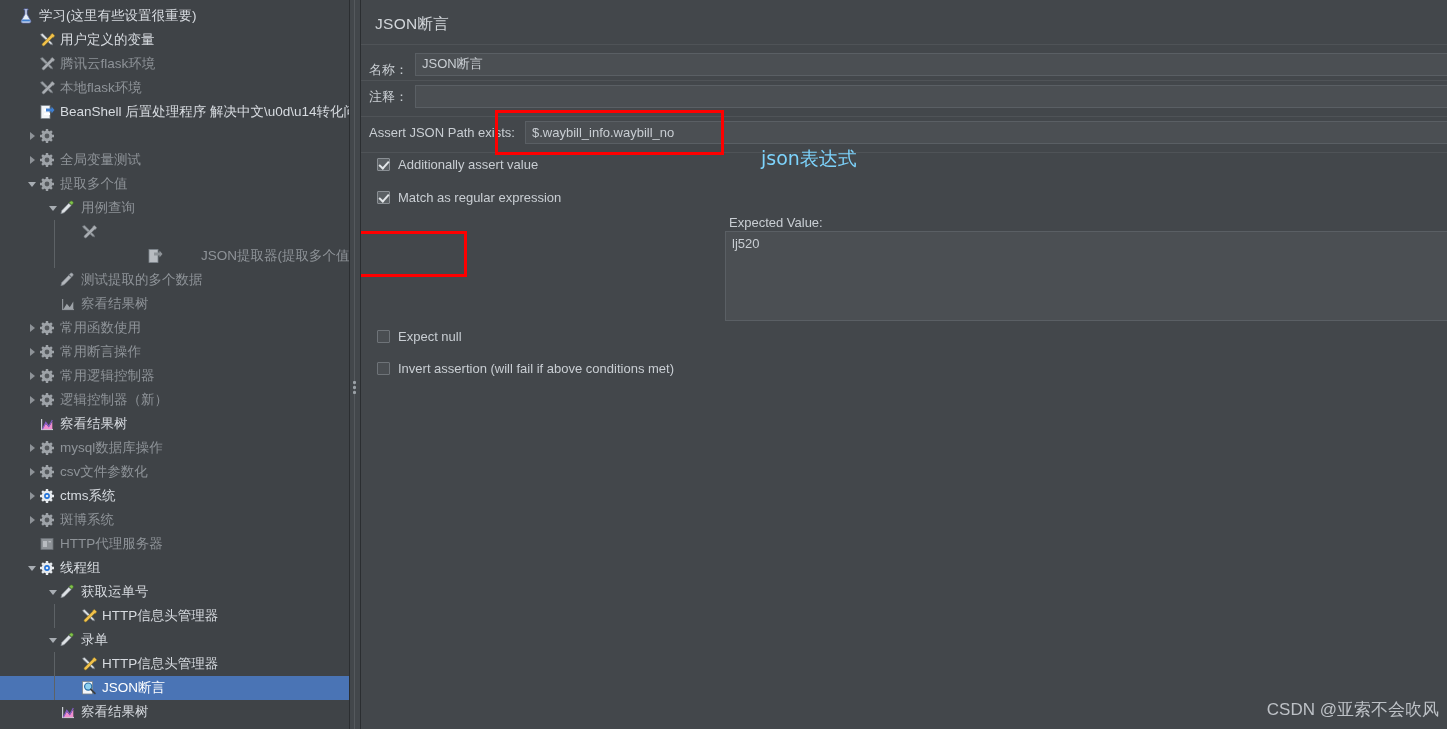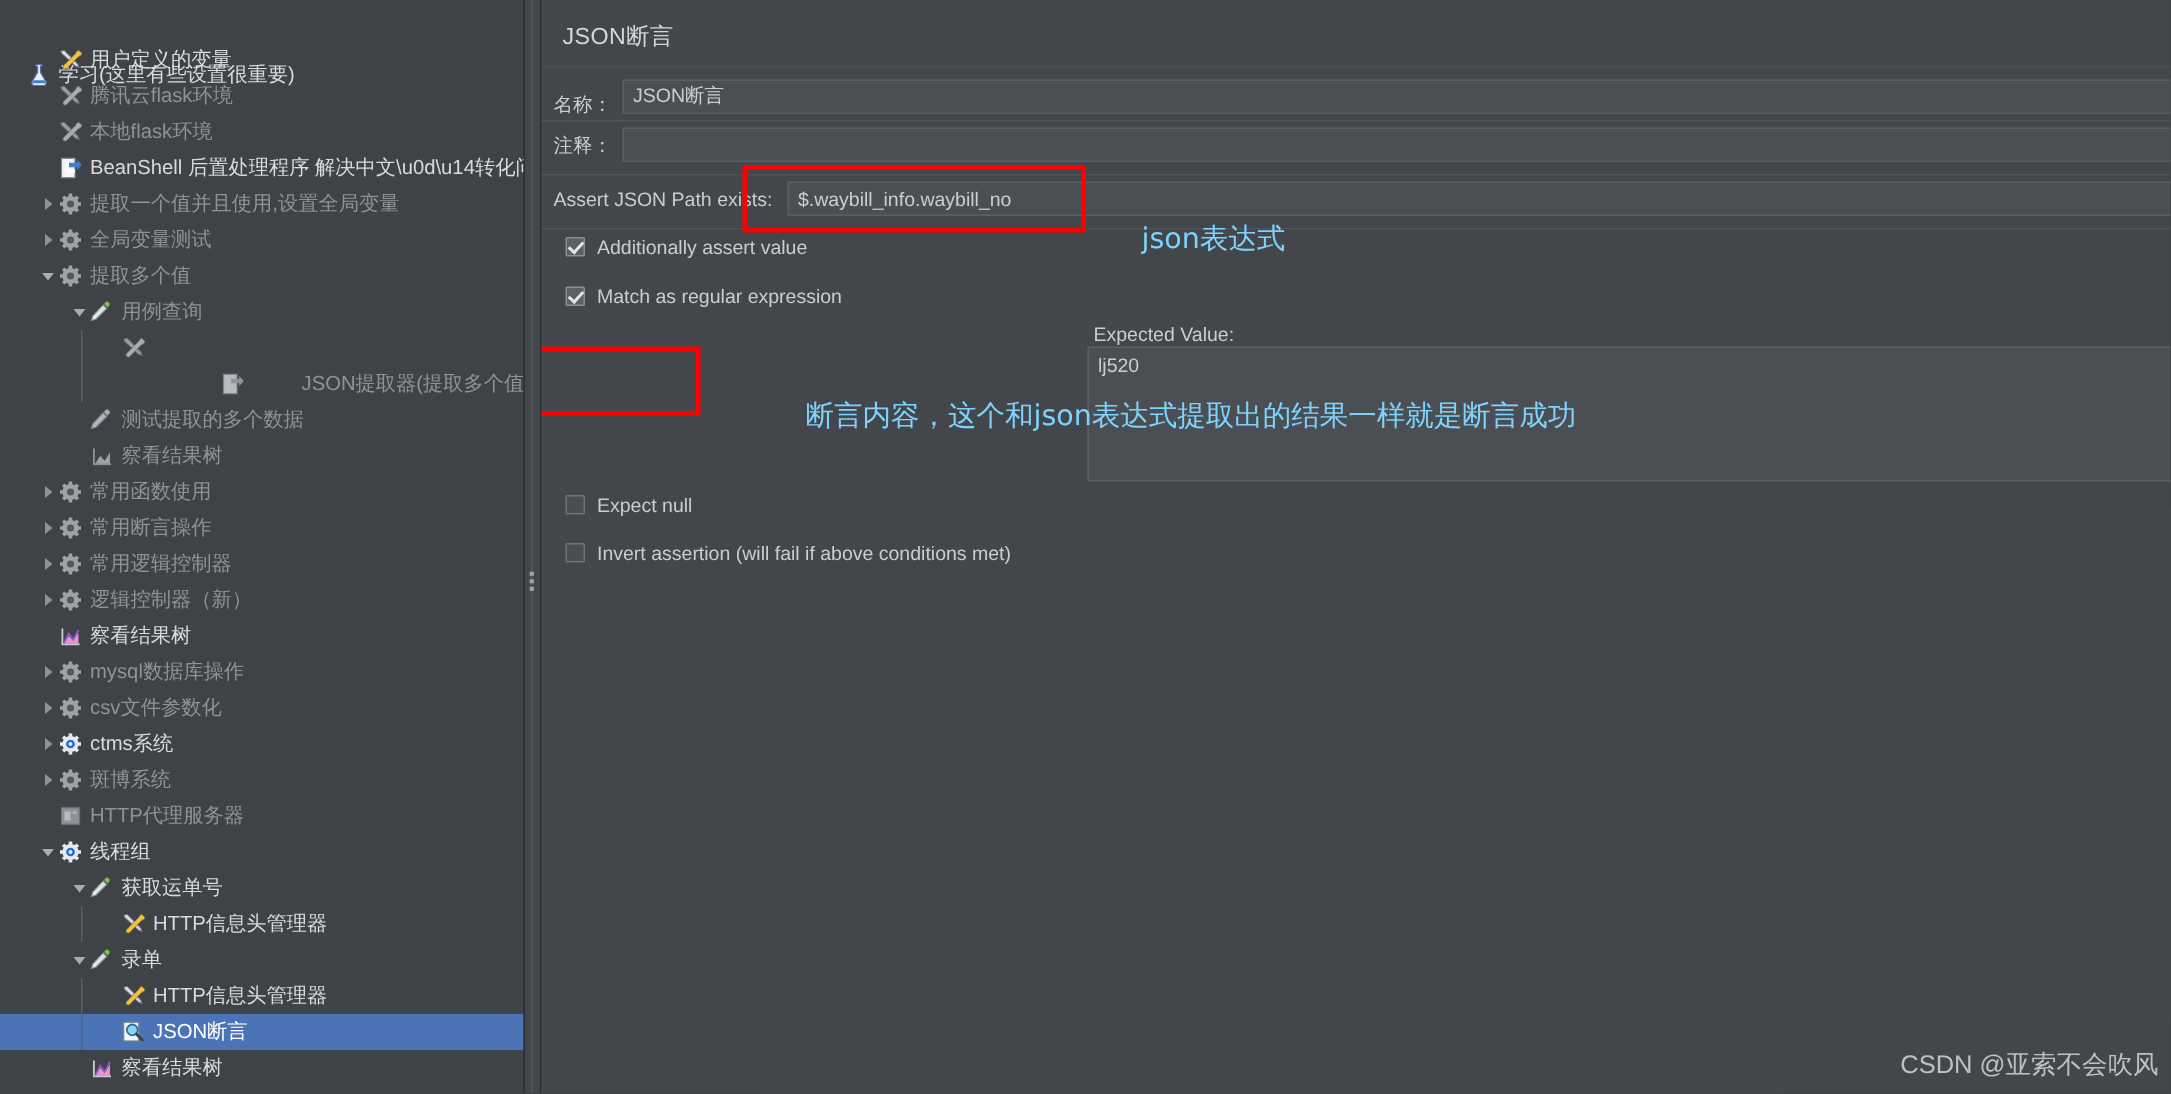--- a/index.html
+++ b/index.html
@@ -108,21 +108,21 @@
   }
   .hline{position:absolute;left:0;width:100%;height:1px;background:#4f5357;}
 </style>
 </head>
 <body>
 
 <div id="app">
 
   <div id="tree-panel">
     <div id="tree-rows">
-        <div class="tree-row enabled" style="position: absolute; left: 0px; right: 0px; top: 4px; margin-top: 34px;">
+        <div class="tree-row enabled" style="position: absolute; left: 0px; right: 0px; top: 4px;">
           <span class="spacer" style="width: 4px;"></span>
           <span class="toggle"></span>
           <span class="ico">
             <svg width="16" height="16" viewBox="0 0 16 16">
               <path d="M6 1h4v1H9v4.2l3.6 6.3c.6 1.1-.1 2.5-1.4 2.5H4.8c-1.3 0-2-1.4-1.4-2.5L7 6.2V2H6z" fill="#e8eef5" stroke="#5b6bb0" stroke-width=".8"></path>
               <path d="M4.6 11.5h6.8l1.2 2H3.4z" fill="#3f7fd0"></path>
             </svg>
           </span>
           <span class="lbl">学习(这里有些设置很重要)</span>
         </div>
@@ -180,21 +180,20 @@
             <svg width="16" height="16" viewBox="0 0 16 16">
               <g fill="#9ea3a8">
                 <circle cx="8" cy="8" r="5.4"></circle>
                 <g stroke="#9ea3a8" stroke-width="2.4">
                   <path d="M8 1v2.2M8 12.8V15M1 8h2.2M12.8 8H15M3.1 3.1l1.6 1.6M11.3 11.3l1.6 1.6M12.9 3.1l-1.6 1.6M4.7 11.3l-1.6 1.6"></path>
                 </g>
               </g>
               <circle cx="8" cy="8" r="2.4" fill="#55595d"></circle>
             </svg>
           </span>
-          <span class="lbl">提取一个值并且使用,设置全局变量</span>
         </div>
         <div class="tree-row disabled" style="position: absolute; left: 0px; right: 0px; top: 148px;">
           <span class="spacer" style="width: 25px;"></span>
           <span class="toggle">
             <span class="arrow-r"></span>
           </span>
           <span class="ico">
             <svg width="16" height="16" viewBox="0 0 16 16">
               <g fill="#9ea3a8">
                 <circle cx="8" cy="8" r="5.4"></circle>
@@ -605,17 +604,16 @@
 
     <div class="cbrow" style="left:16px;top:361px;">
       <span class="cbox off"></span>
       <span class="cblabel">Invert assertion (will fail if above conditions met)</span>
     </div>
 
     <div class="redbox" style="left:134px;top:110px;width:229px;height:45px;"></div>
     <div class="redtext" style="left:400px;top:146px;">json表达式</div>
 
     <div class="redbox" style="left:-4px;top:231px;width:110px;height:46px;"></div>
-    <div class="redtext" style="left:176px;top:264px;">断言内容，这个和json表达式提取出的结果一样就是断言成功</div>
 
     <div id="watermark">CSDN @亚索不会吹风</div>
   </div>
 </div>
 
 </body></html>

